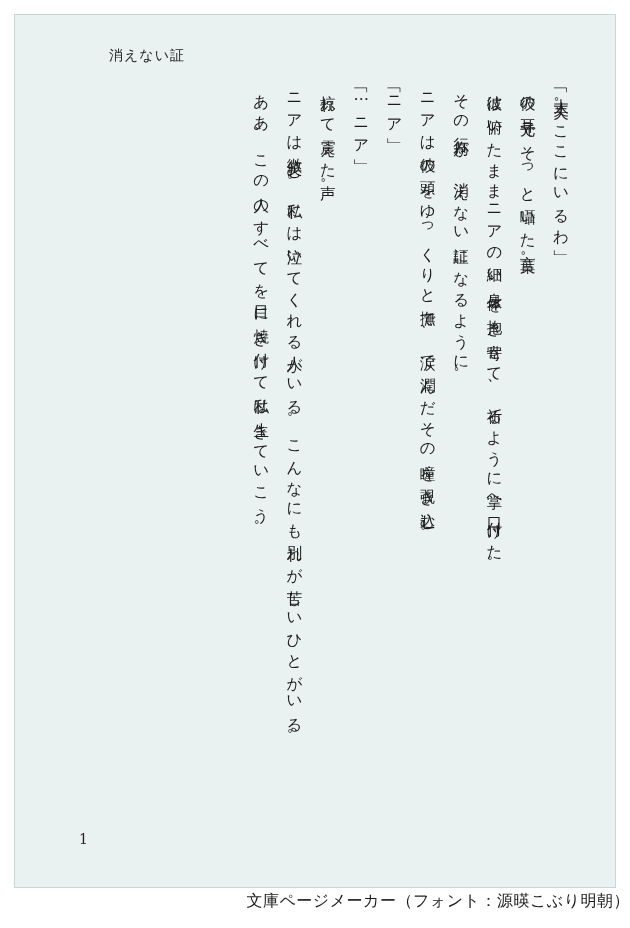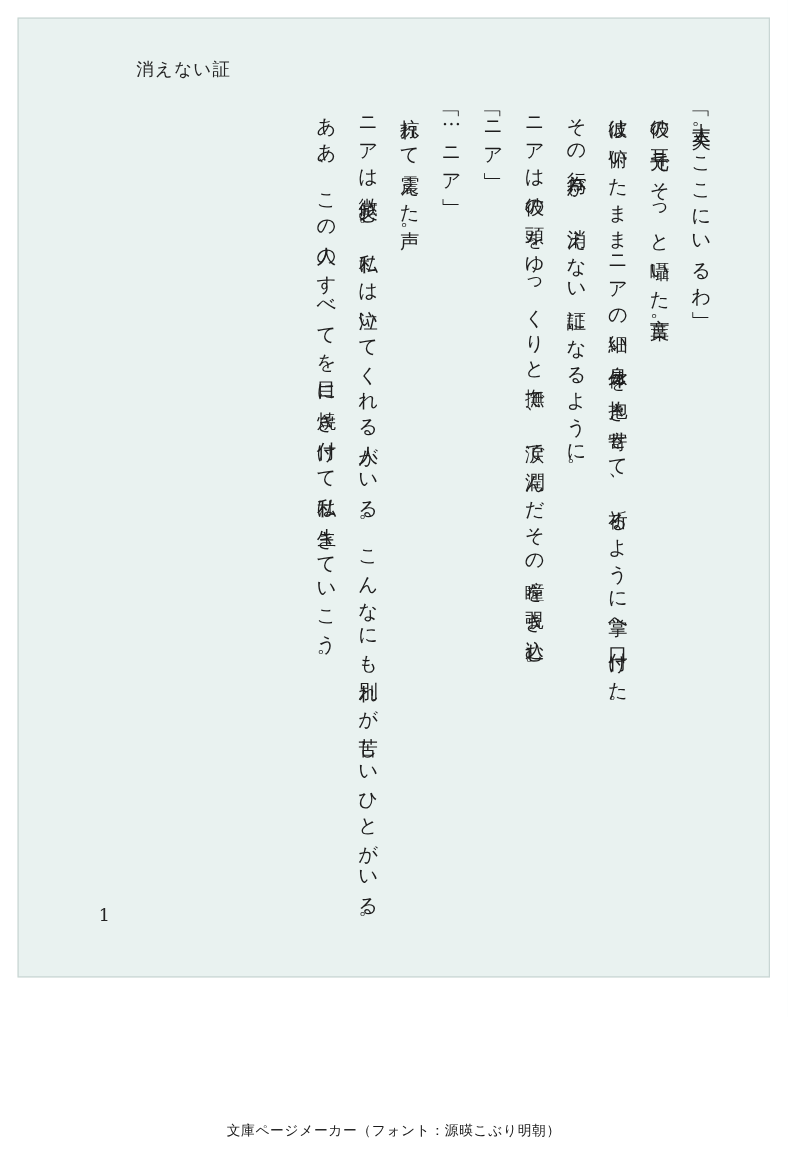--- a/index.html
+++ b/index.html
@@ -18,21 +18,21 @@
     width: 630px;
     height: 928px;
     background: #ffffff;
     box-sizing: border-box;
   }
   .paper {
     position: absolute;
     left: 14px;
     top: 14px;
     width: 602px;
-    height: 768px;
+    height: 874px;
     background: #e9f2f0;
     border: 1px solid #c9d6d4;
     box-sizing: border-box;
   }
   .page-title {
     position: absolute;
     right: 430px;
     top: 32px;
     font-size: 14px;
     color: #232323;
@@ -62,22 +62,22 @@
     color: #1d1d1d;
     font-family: "DejaVu Serif", "Liberation Serif", serif;
     white-space: pre-wrap;
     text-align: start;
   }
   .footer {
     position: absolute;
     left: 0;
     right: 0;
     bottom: 16px;
-    text-align: center;
-    font-size: 11px;
+    text-align: right;
+    font-size: 16px;
     color: #1a1a1a;
     font-family: "DejaVu Serif", "Liberation Serif", serif;
     letter-spacing: 0.5px;
   }
 </style>
 </head>
 <body>
 
 <div class="page-wrap">
   <div class="paper">

